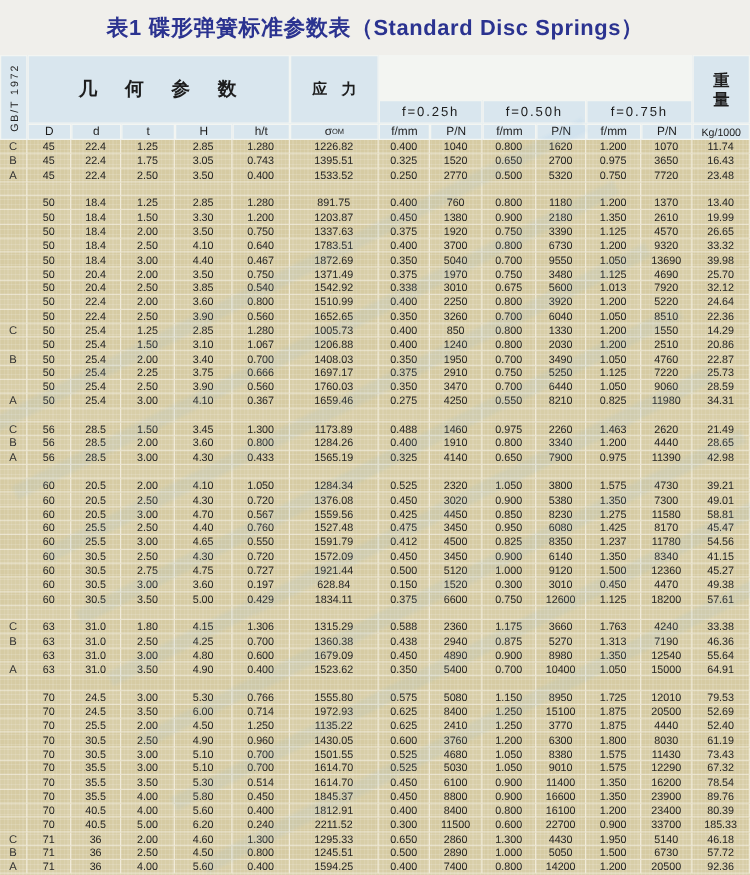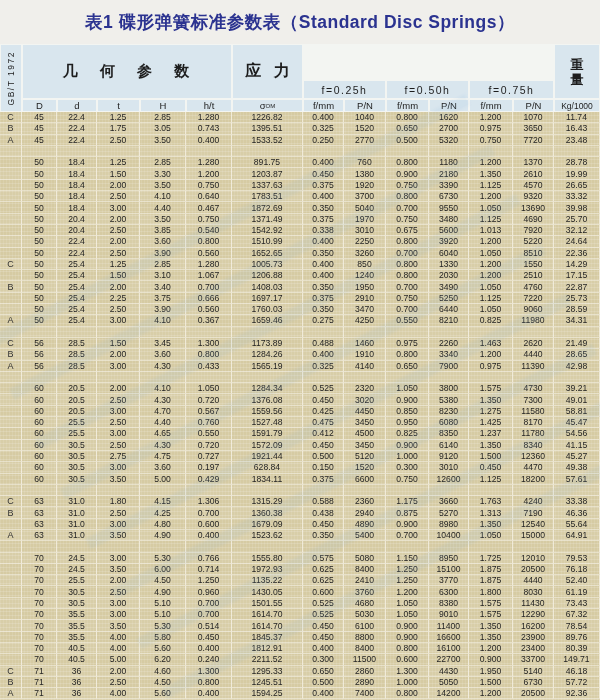--- a/index.html
+++ b/index.html
@@ -37,21 +37,21 @@
     box-sizing:border-box;
     display:flex;align-items:center;justify-content:center;
     color:#1d1d1d;overflow:hidden;white-space:nowrap;
   }
   .h-gbt{grid-column:1;grid-row:1/4;}
   .h-gbt .vtxt{
     writing-mode:vertical-rl;transform:rotate(180deg);
     font-size:8.5px;letter-spacing:1.5px;color:#222;
   }
   .h-geo{grid-column:2/7;grid-row:1/3;font-weight:bold;font-size:15px;letter-spacing:9px;padding-left:7px;}
-  .h-stress{grid-column:7;grid-row:1/3;font-weight:bold;font-size:16px;letter-spacing:4px;padding-left:4px;}
+  .h-stress{grid-column:7;grid-row:1/3;font-weight:bold;font-size:12px;letter-spacing:4px;padding-left:4px;}
   .h-mech{grid-column:8/14;grid-row:1;font-weight:bold;font-size:15px;letter-spacing:10px;padding-left:10px;}
   .h-weight{grid-column:14;grid-row:1/3;flex-direction:column;font-weight:bold;font-size:13px;line-height:15px;}
   .h-fband{grid-row:2;font-size:10.5px;letter-spacing:1.5px;}
   .h-f1{grid-column:8/10;}
   .h-f2{grid-column:10/12;}
   .h-f3{grid-column:12/14;}
   .h-lab{grid-row:3;font-size:9.5px;}
   .h-lab sub{font-size:6px;line-height:1;}
   .h-kg{font-size:8.5px;}
 
@@ -203,21 +203,21 @@
         <div class="td">1.25</div>
         <div class="td">2.85</div>
         <div class="td">1.280</div>
         <div class="td">891.75</div>
         <div class="td">0.400</div>
         <div class="td">760</div>
         <div class="td">0.800</div>
         <div class="td">1180</div>
         <div class="td">1.200</div>
         <div class="td">1370</div>
-        <div class="td">28.78</div>
+        <div class="td">13.40</div>
       </div>
       <div class="trow">
         <div class="td grade"></div>
         <div class="td">50</div>
         <div class="td">18.4</div>
         <div class="td">1.50</div>
         <div class="td">3.30</div>
         <div class="td">1.200</div>
         <div class="td">1203.87</div>
         <div class="td">0.450</div>
@@ -363,21 +363,21 @@
         <div class="td">1.50</div>
         <div class="td">3.10</div>
         <div class="td">1.067</div>
         <div class="td">1206.88</div>
         <div class="td">0.400</div>
         <div class="td">1240</div>
         <div class="td">0.800</div>
         <div class="td">2030</div>
         <div class="td">1.200</div>
         <div class="td">2510</div>
-        <div class="td">17.15</div>
+        <div class="td">20.86</div>
       </div>
       <div class="trow">
         <div class="td grade">B</div>
         <div class="td">50</div>
         <div class="td">25.4</div>
         <div class="td">2.00</div>
         <div class="td">3.40</div>
         <div class="td">0.700</div>
         <div class="td">1408.03</div>
         <div class="td">0.350</div>
@@ -779,21 +779,21 @@
         <div class="td">3.50</div>
         <div class="td">6.00</div>
         <div class="td">0.714</div>
         <div class="td">1972.93</div>
         <div class="td">0.625</div>
         <div class="td">8400</div>
         <div class="td">1.250</div>
         <div class="td">15100</div>
         <div class="td">1.875</div>
         <div class="td">20500</div>
-        <div class="td">76.18</div>
+        <div class="td">52.69</div>
       </div>
       <div class="trow">
         <div class="td grade"></div>
         <div class="td">70</div>
         <div class="td">25.5</div>
         <div class="td">2.00</div>
         <div class="td">4.50</div>
         <div class="td">1.250</div>
         <div class="td">1135.22</div>
         <div class="td">0.625</div>
@@ -907,21 +907,21 @@
         <div class="td">5.00</div>
         <div class="td">6.20</div>
         <div class="td">0.240</div>
         <div class="td">2211.52</div>
         <div class="td">0.300</div>
         <div class="td">11500</div>
         <div class="td">0.600</div>
         <div class="td">22700</div>
         <div class="td">0.900</div>
         <div class="td">33700</div>
-        <div class="td">149.71</div>
+        <div class="td">185.33</div>
       </div>
       <div class="trow">
         <div class="td grade">C</div>
         <div class="td">71</div>
         <div class="td">36</div>
         <div class="td">2.00</div>
         <div class="td">4.60</div>
         <div class="td">1.300</div>
         <div class="td">1295.33</div>
         <div class="td">0.650</div>

